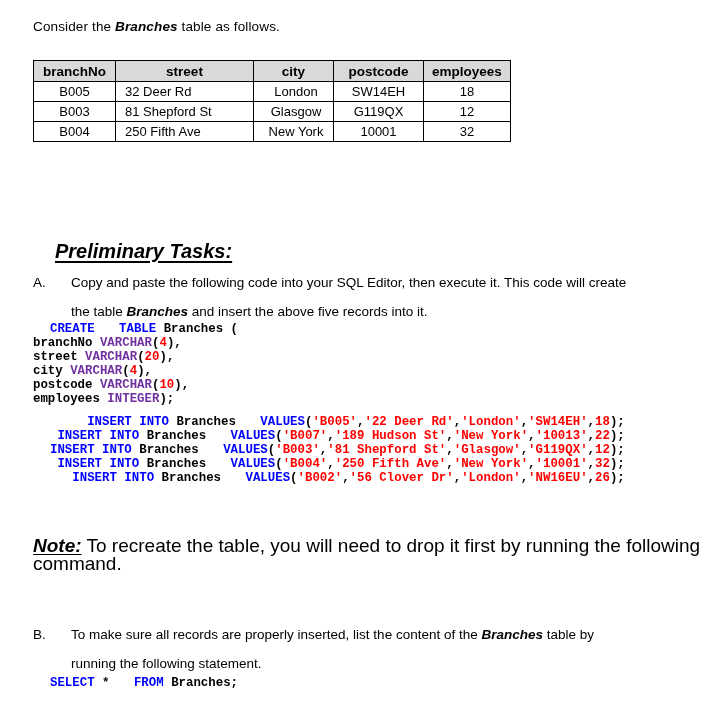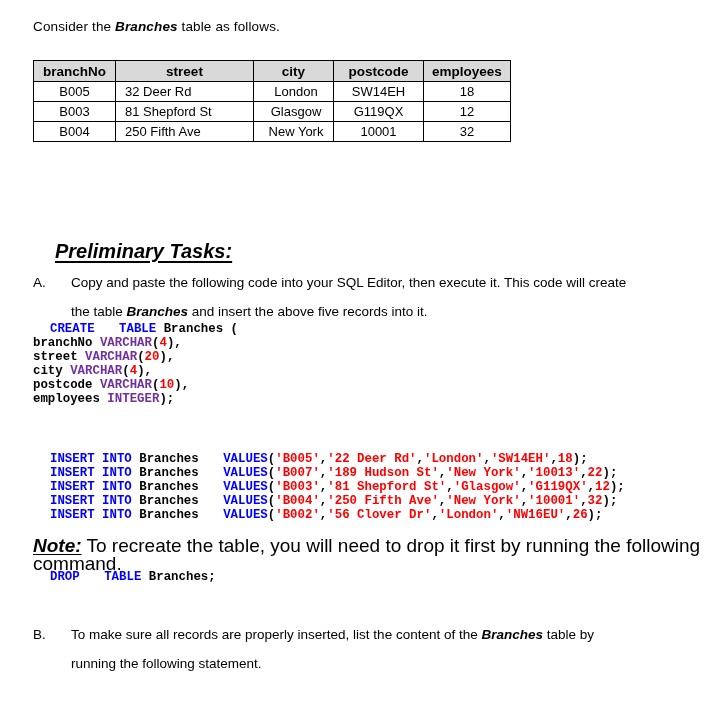--- a/index.html
+++ b/index.html
@@ -124,21 +124,21 @@
   .code {
     position: absolute;
     font-family: "Liberation Mono", "DejaVu Sans Mono", monospace;
     font-size: 12.4px;
     font-weight: bold;
     line-height: 14px;
     white-space: pre;
     color: #000000;
   }
   #code-create { left: 33px; top: 322px; }
-  #code-insert { left: 33px; top: 452px; }
+  #code-insert { left: 33px; top: 415px; text-align: right; }
   #code-drop   { left: 33px; top: 570px; }
   #code-select { left: 33px; top: 676px; }
 
   .kw  { color: #0000ff; margin-left: 17px; }
   .typ { color: #7030a0; }
   .lit { color: #ff0000; }
   .id  { color: #000000; }
   .pun { color: #000000; }
 </style>
 </head>
@@ -205,21 +205,21 @@
 <span><span class="id">employees</span> <span class="typ">INTEGER</span><span class="pun">);</span></span></span></div>
 
   <div class="code" id="code-insert"><span><span class="kw">INSERT INTO</span> <span class="id">Branches</span> <span class="kw">VALUES</span><span class="pun">(</span><span class="lit">'B005'</span><span class="pun">,</span><span class="lit">'22 Deer Rd'</span><span class="pun">,</span><span class="lit">'London'</span><span class="pun">,</span><span class="lit">'SW14EH'</span><span class="pun">,</span><span class="lit">18</span><span class="pun">);</span></span>
 <span><span class="kw">INSERT INTO</span> <span class="id">Branches</span> <span class="kw">VALUES</span><span class="pun">(</span><span class="lit">'B007'</span><span class="pun">,</span><span class="lit">'189 Hudson St'</span><span class="pun">,</span><span class="lit">'New York'</span><span class="pun">,</span><span class="lit">'10013'</span><span class="pun">,</span><span class="lit">22</span><span class="pun">);</span></span>
 <span><span class="kw">INSERT INTO</span> <span class="id">Branches</span> <span class="kw">VALUES</span><span class="pun">(</span><span class="lit">'B003'</span><span class="pun">,</span><span class="lit">'81 Shepford St'</span><span class="pun">,</span><span class="lit">'Glasgow'</span><span class="pun">,</span><span class="lit">'G119QX'</span><span class="pun">,</span><span class="lit">12</span><span class="pun">);</span></span>
 <span><span class="kw">INSERT INTO</span> <span class="id">Branches</span> <span class="kw">VALUES</span><span class="pun">(</span><span class="lit">'B004'</span><span class="pun">,</span><span class="lit">'250 Fifth Ave'</span><span class="pun">,</span><span class="lit">'New York'</span><span class="pun">,</span><span class="lit">'10001'</span><span class="pun">,</span><span class="lit">32</span><span class="pun">);</span></span>
 <span><span class="kw">INSERT INTO</span> <span class="id">Branches</span> <span class="kw">VALUES</span><span class="pun">(</span><span class="lit">'B002'</span><span class="pun">,</span><span class="lit">'56 Clover Dr'</span><span class="pun">,</span><span class="lit">'London'</span><span class="pun">,</span><span class="lit">'NW16EU'</span><span class="pun">,</span><span class="lit">26</span><span class="pun">);</span></span></div>
 
   <div class="note"><span class="lbl">Note:</span><span> To recreate the table, you will need to drop it first by running the following command.</span></div>
 
-  <div class="code" id="code-drop"><span class="kw">DROP</span> <span class="kw">TABLE</span> <span class="id">Branches;</span></div>
 
   <div class="task" id="task-b">
     <span class="marker">B.</span>
     <span class="body"><span>To make sure all records are properly inserted, list the content of the </span><span class="bi">Branches</span><span> table by</span><span class="line2">running the following statement.</span></span>
   </div>
 
+  <div class="code" id="code-select"><span class="kw">SELECT</span> <span class="pun">*</span> <span class="kw">FROM</span> <span class="id">Branches;</span></div>
 
 </div>
 
 </body></html>

